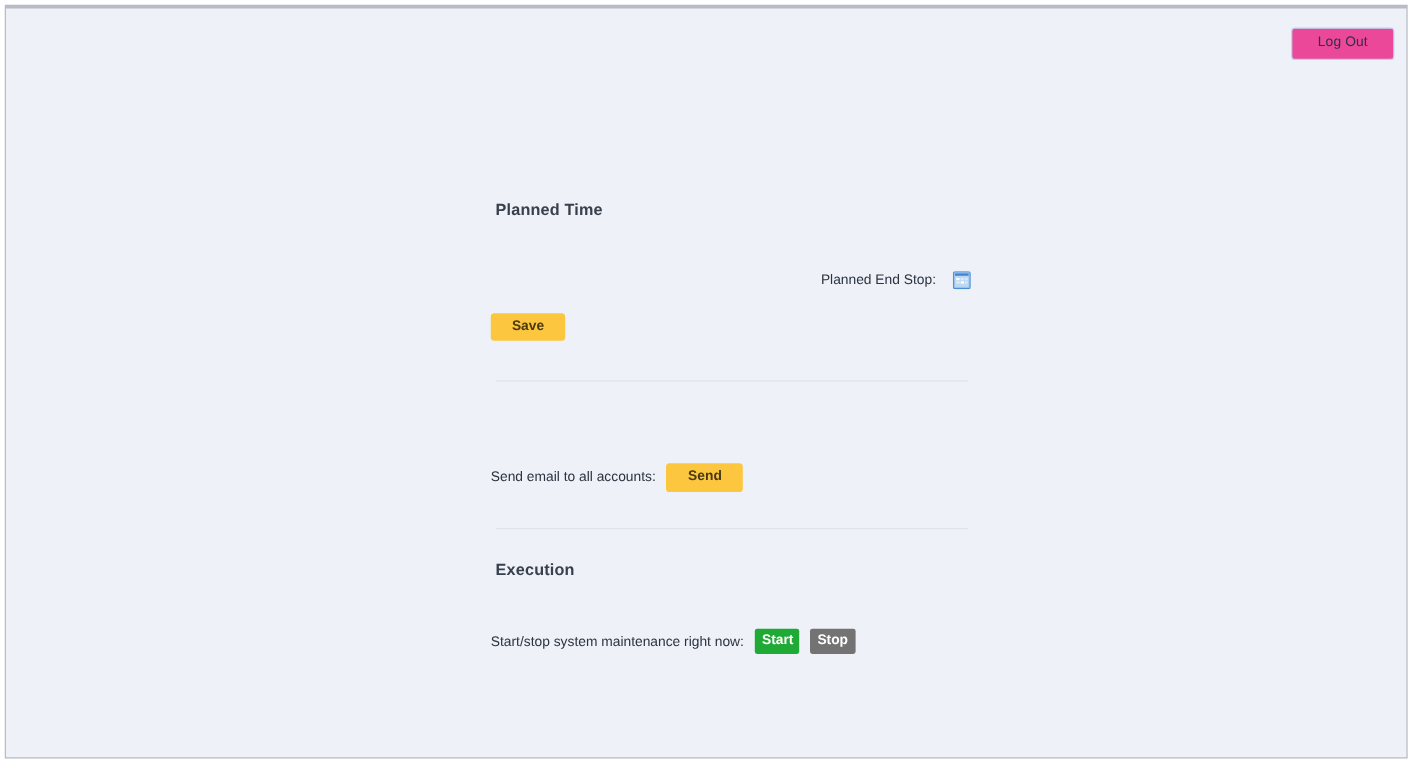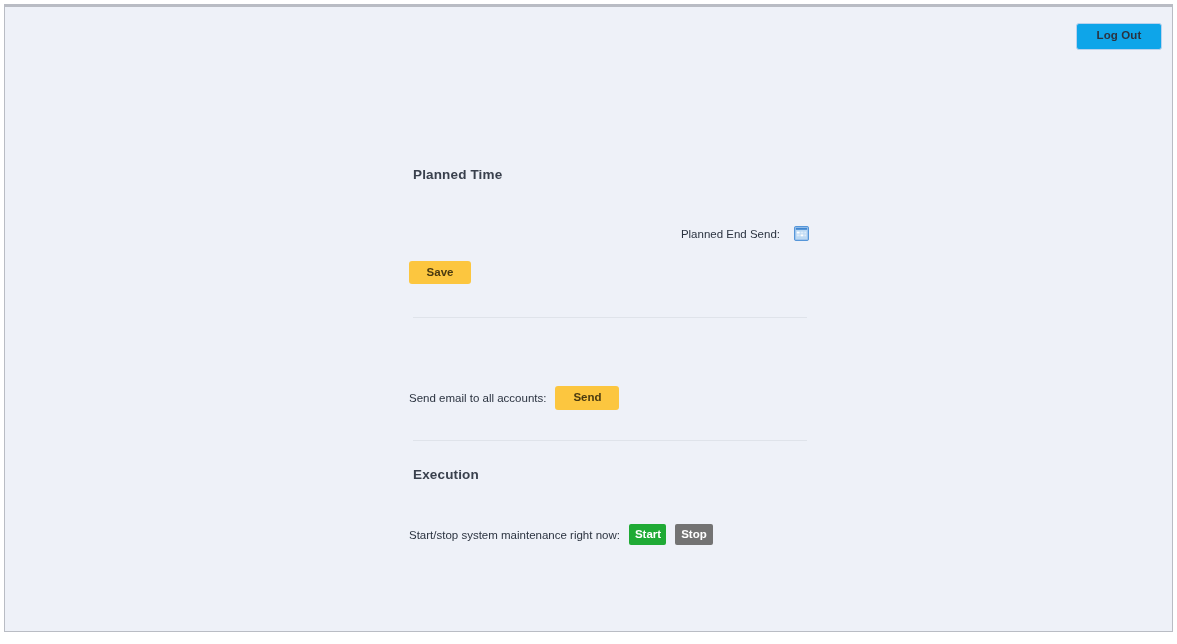--- a/index.html
+++ b/index.html
@@ -43,26 +43,26 @@
     width: 100%;
     height: 48px;
   }
 
   .logout-button {
     position: absolute;
     right: 10px;
     top: 16px;
     width: 84px;
     height: 25px;
-    background: #0ea5e9;
+    background: #ec4899;
     border: 1px solid #b9d2ee;
     border-radius: 3px;
     color: #2b3340;
     font-size: 11.5px;
-    font-weight: bold;
+    font-weight: normal;
     line-height: 23px;
     text-align: center;
     cursor: pointer;
     letter-spacing: .1px;
     margin-left: 20px;
   }
 
   
   .content {
     position: absolute;
@@ -201,21 +201,21 @@
 
     <div class="content">
 
       <div>
         <h2 class="section-title">Planned Time</h2>
 
         <div class="block-gap-lg"></div>
 
 
         <div class="field-row">
-          <span class="field-label">Planned End Send:</span>
+          <span class="field-label">Planned End Stop:</span>
           <svg class="calendar-icon" viewBox="0 0 16 16">
             <rect x="0.5" y="0.5" width="15" height="15" rx="1.5" fill="#9cc3ec" stroke="#4a8fd6"></rect>
             <rect x="2" y="4" width="12" height="10" fill="#bcd9f3"></rect>
             <rect x="2" y="2" width="12" height="2" fill="#3f86d1"></rect>
             <rect x="3" y="6" width="3" height="2" fill="#ffffff"></rect>
             <rect x="7" y="6" width="3" height="2" fill="#dcebfa"></rect>
             <rect x="11" y="6" width="2" height="2" fill="#dcebfa"></rect>
             <rect x="3" y="9" width="3" height="2" fill="#dcebfa"></rect>
             <rect x="7" y="9" width="3" height="2" fill="#ffffff"></rect>
             <rect x="11" y="9" width="2" height="2" fill="#dcebfa"></rect>

